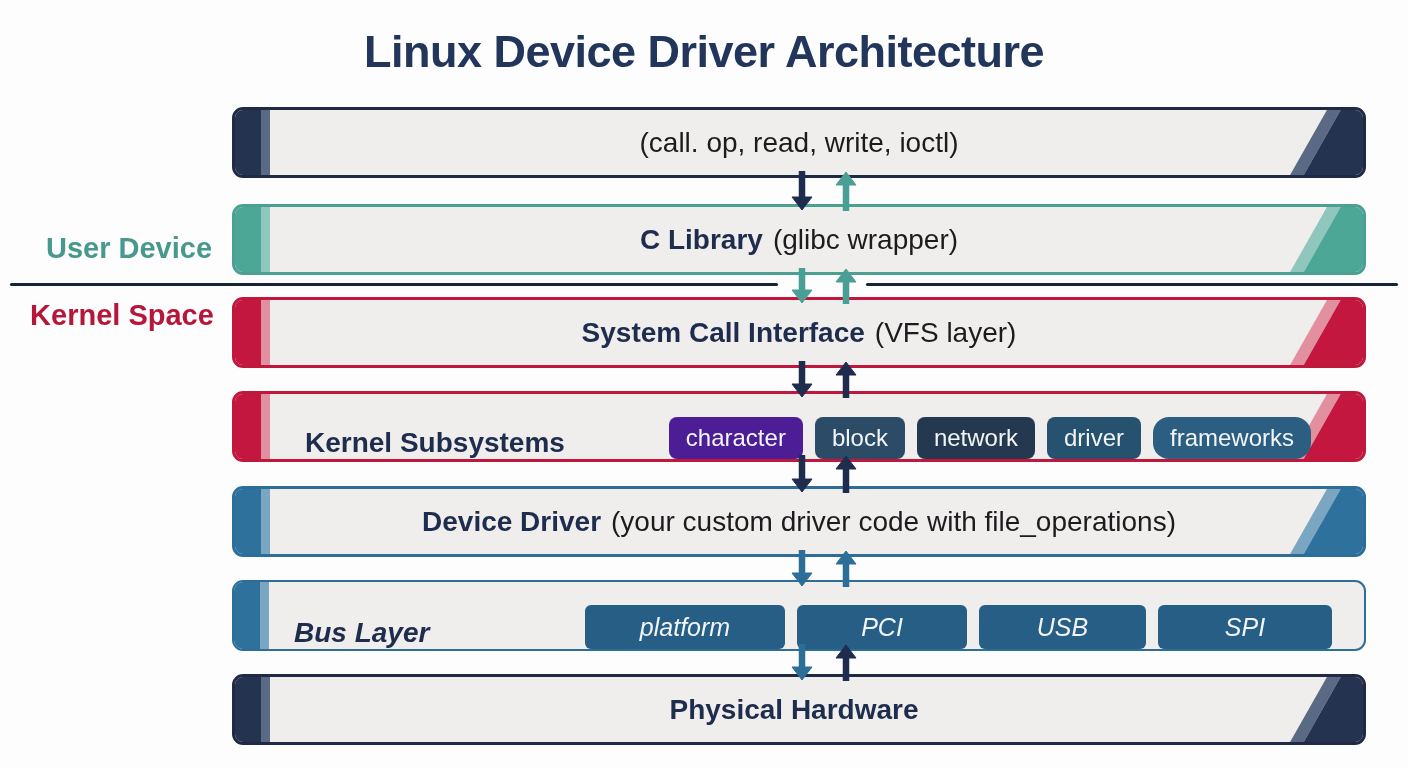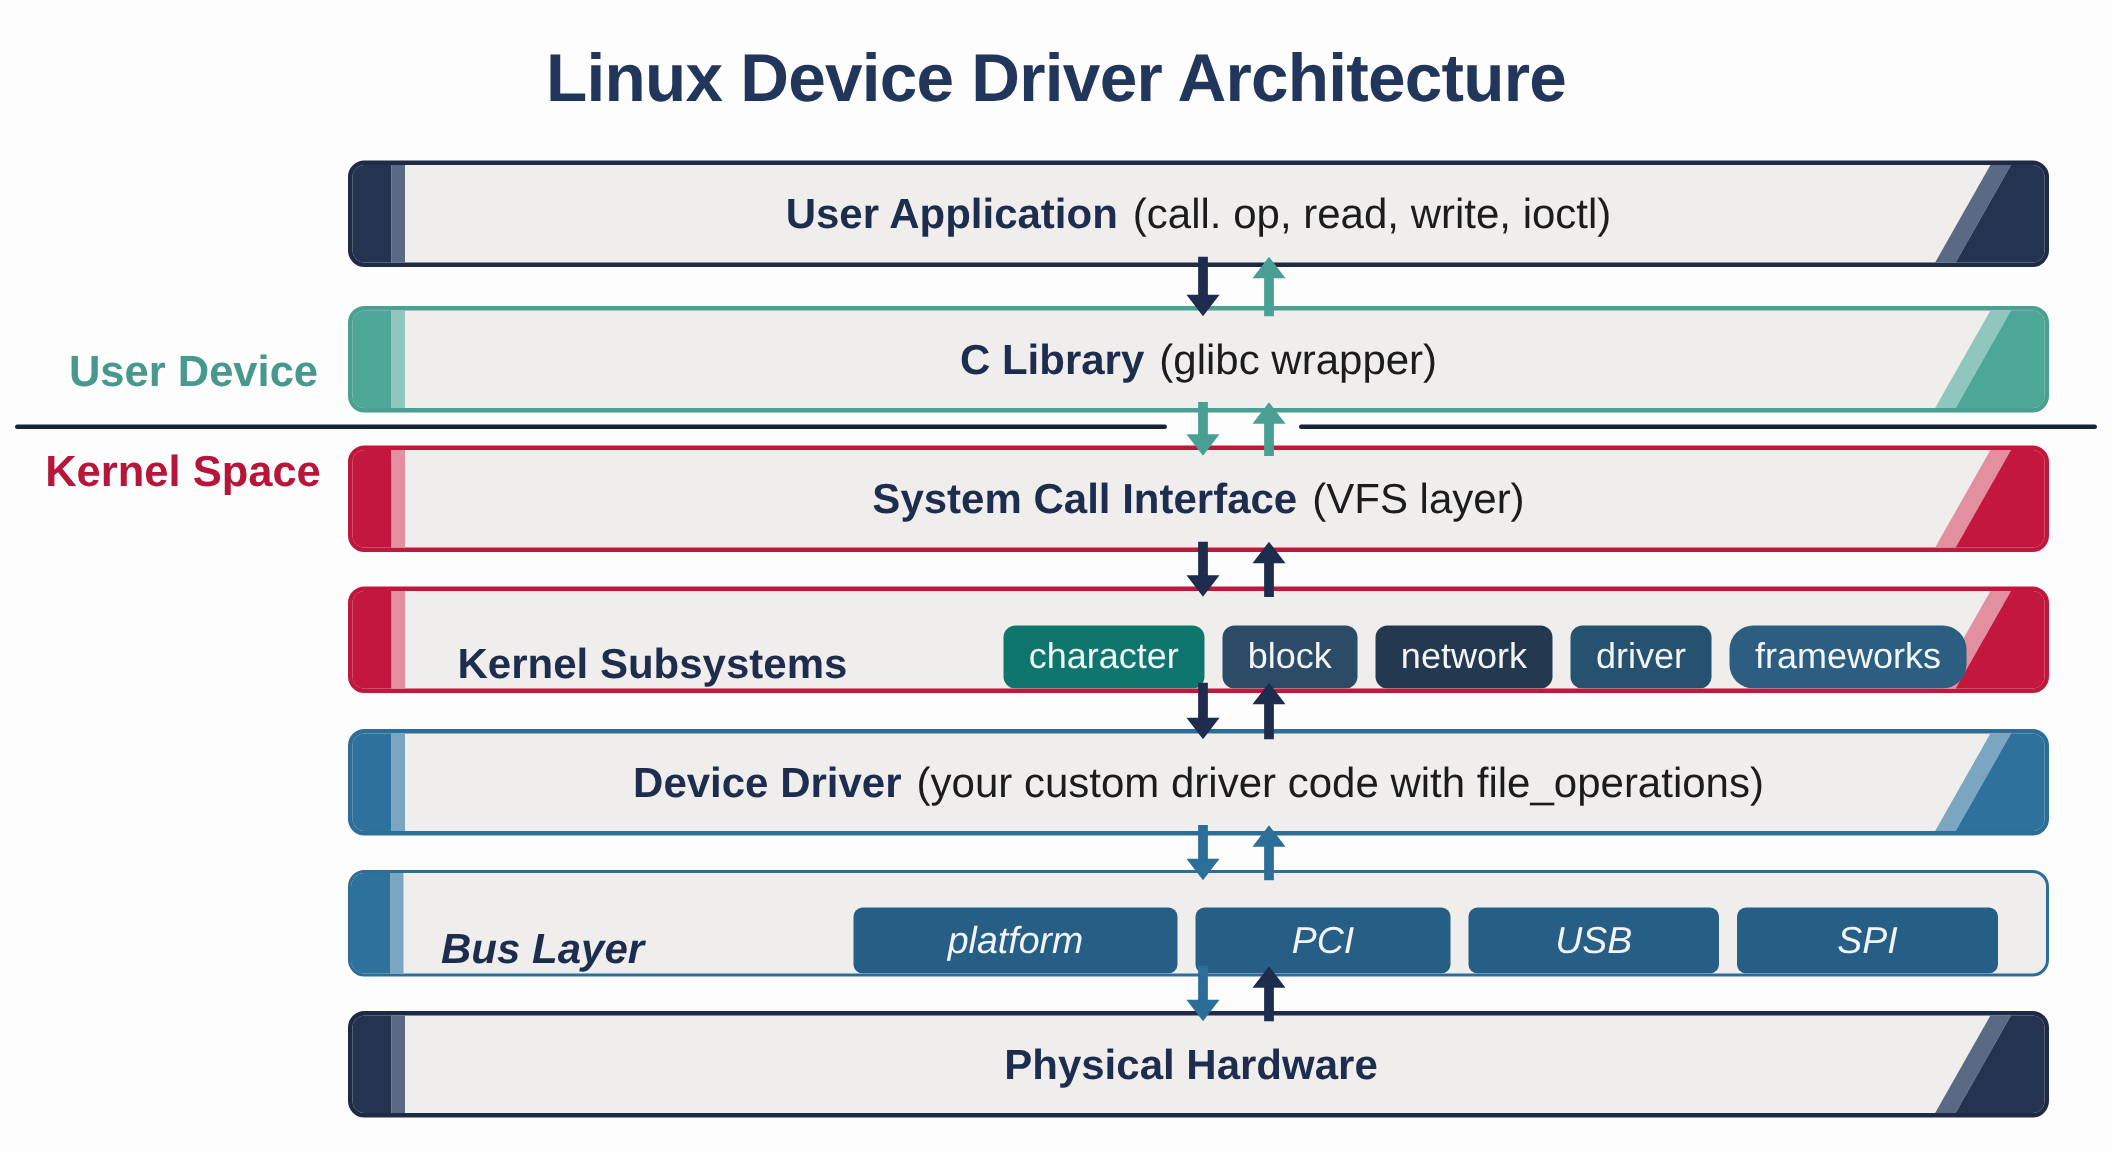--- a/index.html
+++ b/index.html
@@ -56,30 +56,30 @@
   #bar-system-call-interface{top:297px;}
   #bar-kernel-subsystems{top:391px;}
   #bar-device-driver{top:486px;}
   #bar-bus-layer{top:580px;font-style:italic;}
   #bar-physical-hardware{top:674px;}
   
   .tag-group{display:flex;gap:12px;margin-left:auto;align-items:center;}
   .ktag{
     font-size:24px;color:#f2f5f7;padding:7px 17px;border-radius:8px;white-space:nowrap;
   }
-  .ktag-0{background:#0f766e;}
+  .ktag-0{background:#4c1d95;}
   .ktag-1{background:#2b4b66;}
   .ktag-2{background:#243950;}
   .ktag-3{background:#26516f;}
   .ktag-4{background:#2b5e81;border-radius:16px;}
   .btag{
     font-size:25px;color:#f2f5f7;height:44px;line-height:44px;text-align:center;
     border-radius:6px;background:#275e85;white-space:nowrap;
   }
-  .btag-0{width:216px;}
+  .btag-0{width:200px;}
   .btag-1{width:170px;}
   .btag-2{width:167px;}
   .btag-3{width:174px;}
   #kernel-title-pad{padding-left:70px;padding-right:52px;}
   #bus-title-pad{padding-left:60px;padding-right:32px;}
   
   .gap-arrows{position:absolute;left:770px;width:96px;z-index:3;}
   #gap-1{top:171px;height:40px;}
   #gap-2{top:268px;height:36px;}
   #gap-3{top:361px;height:37px;}
@@ -103,21 +103,20 @@
 
   <div class="divider left"></div>
   <div class="divider right"></div>
 
   <div class="bar theme-navy" id="bar-user-application">
     <span class="cap"></span>
     <span class="cap-tint"></span>
     <span class="wedge-tint"></span>
     <span class="wedge-solid"></span>
     <div class="bar-text">
-      <span class="t-bold">User Application</span>
       <span class="t-reg">(call. op, read, write, ioctl)</span>
     </div>
   </div>
 
   <svg class="gap-arrows arr" id="gap-1" viewBox="0 0 96 40">
     <g class="arr-navy">
       <line x1="32" y1="0" x2="32" y2="27"></line>
         <polygon points="22,26 42,26 32,39"></polygon>
     </g>
     <g class="arr-teal">

